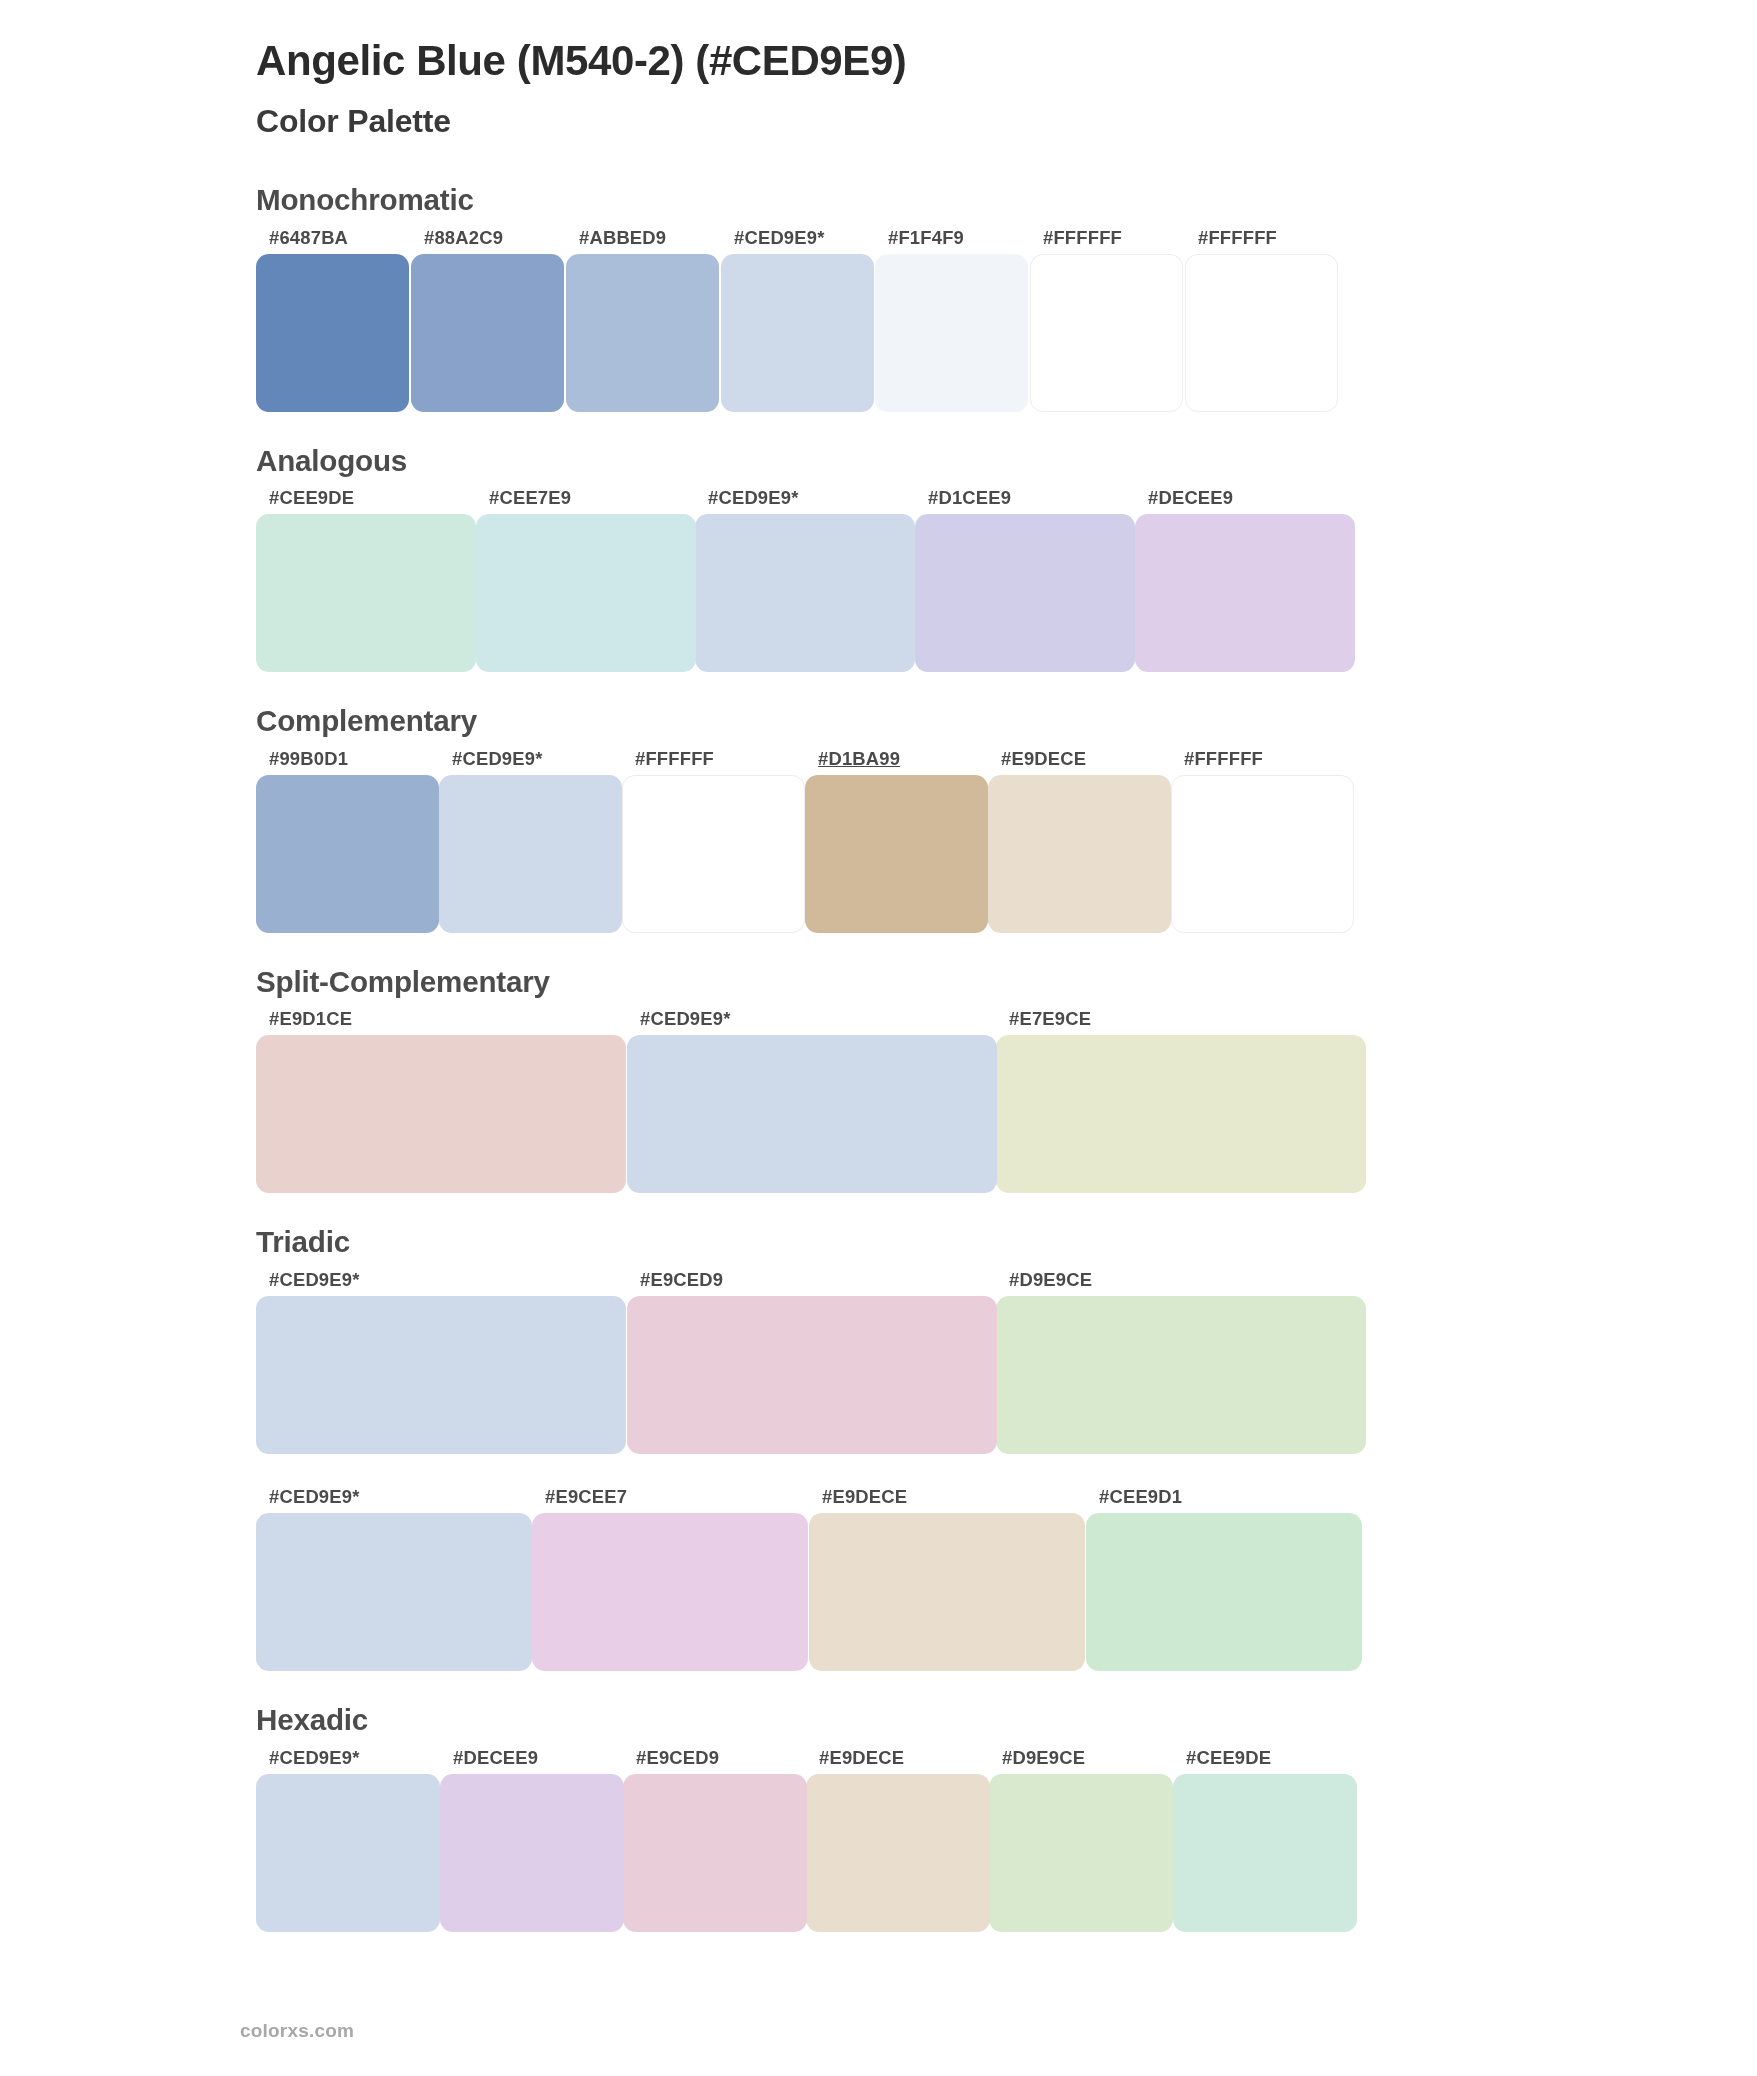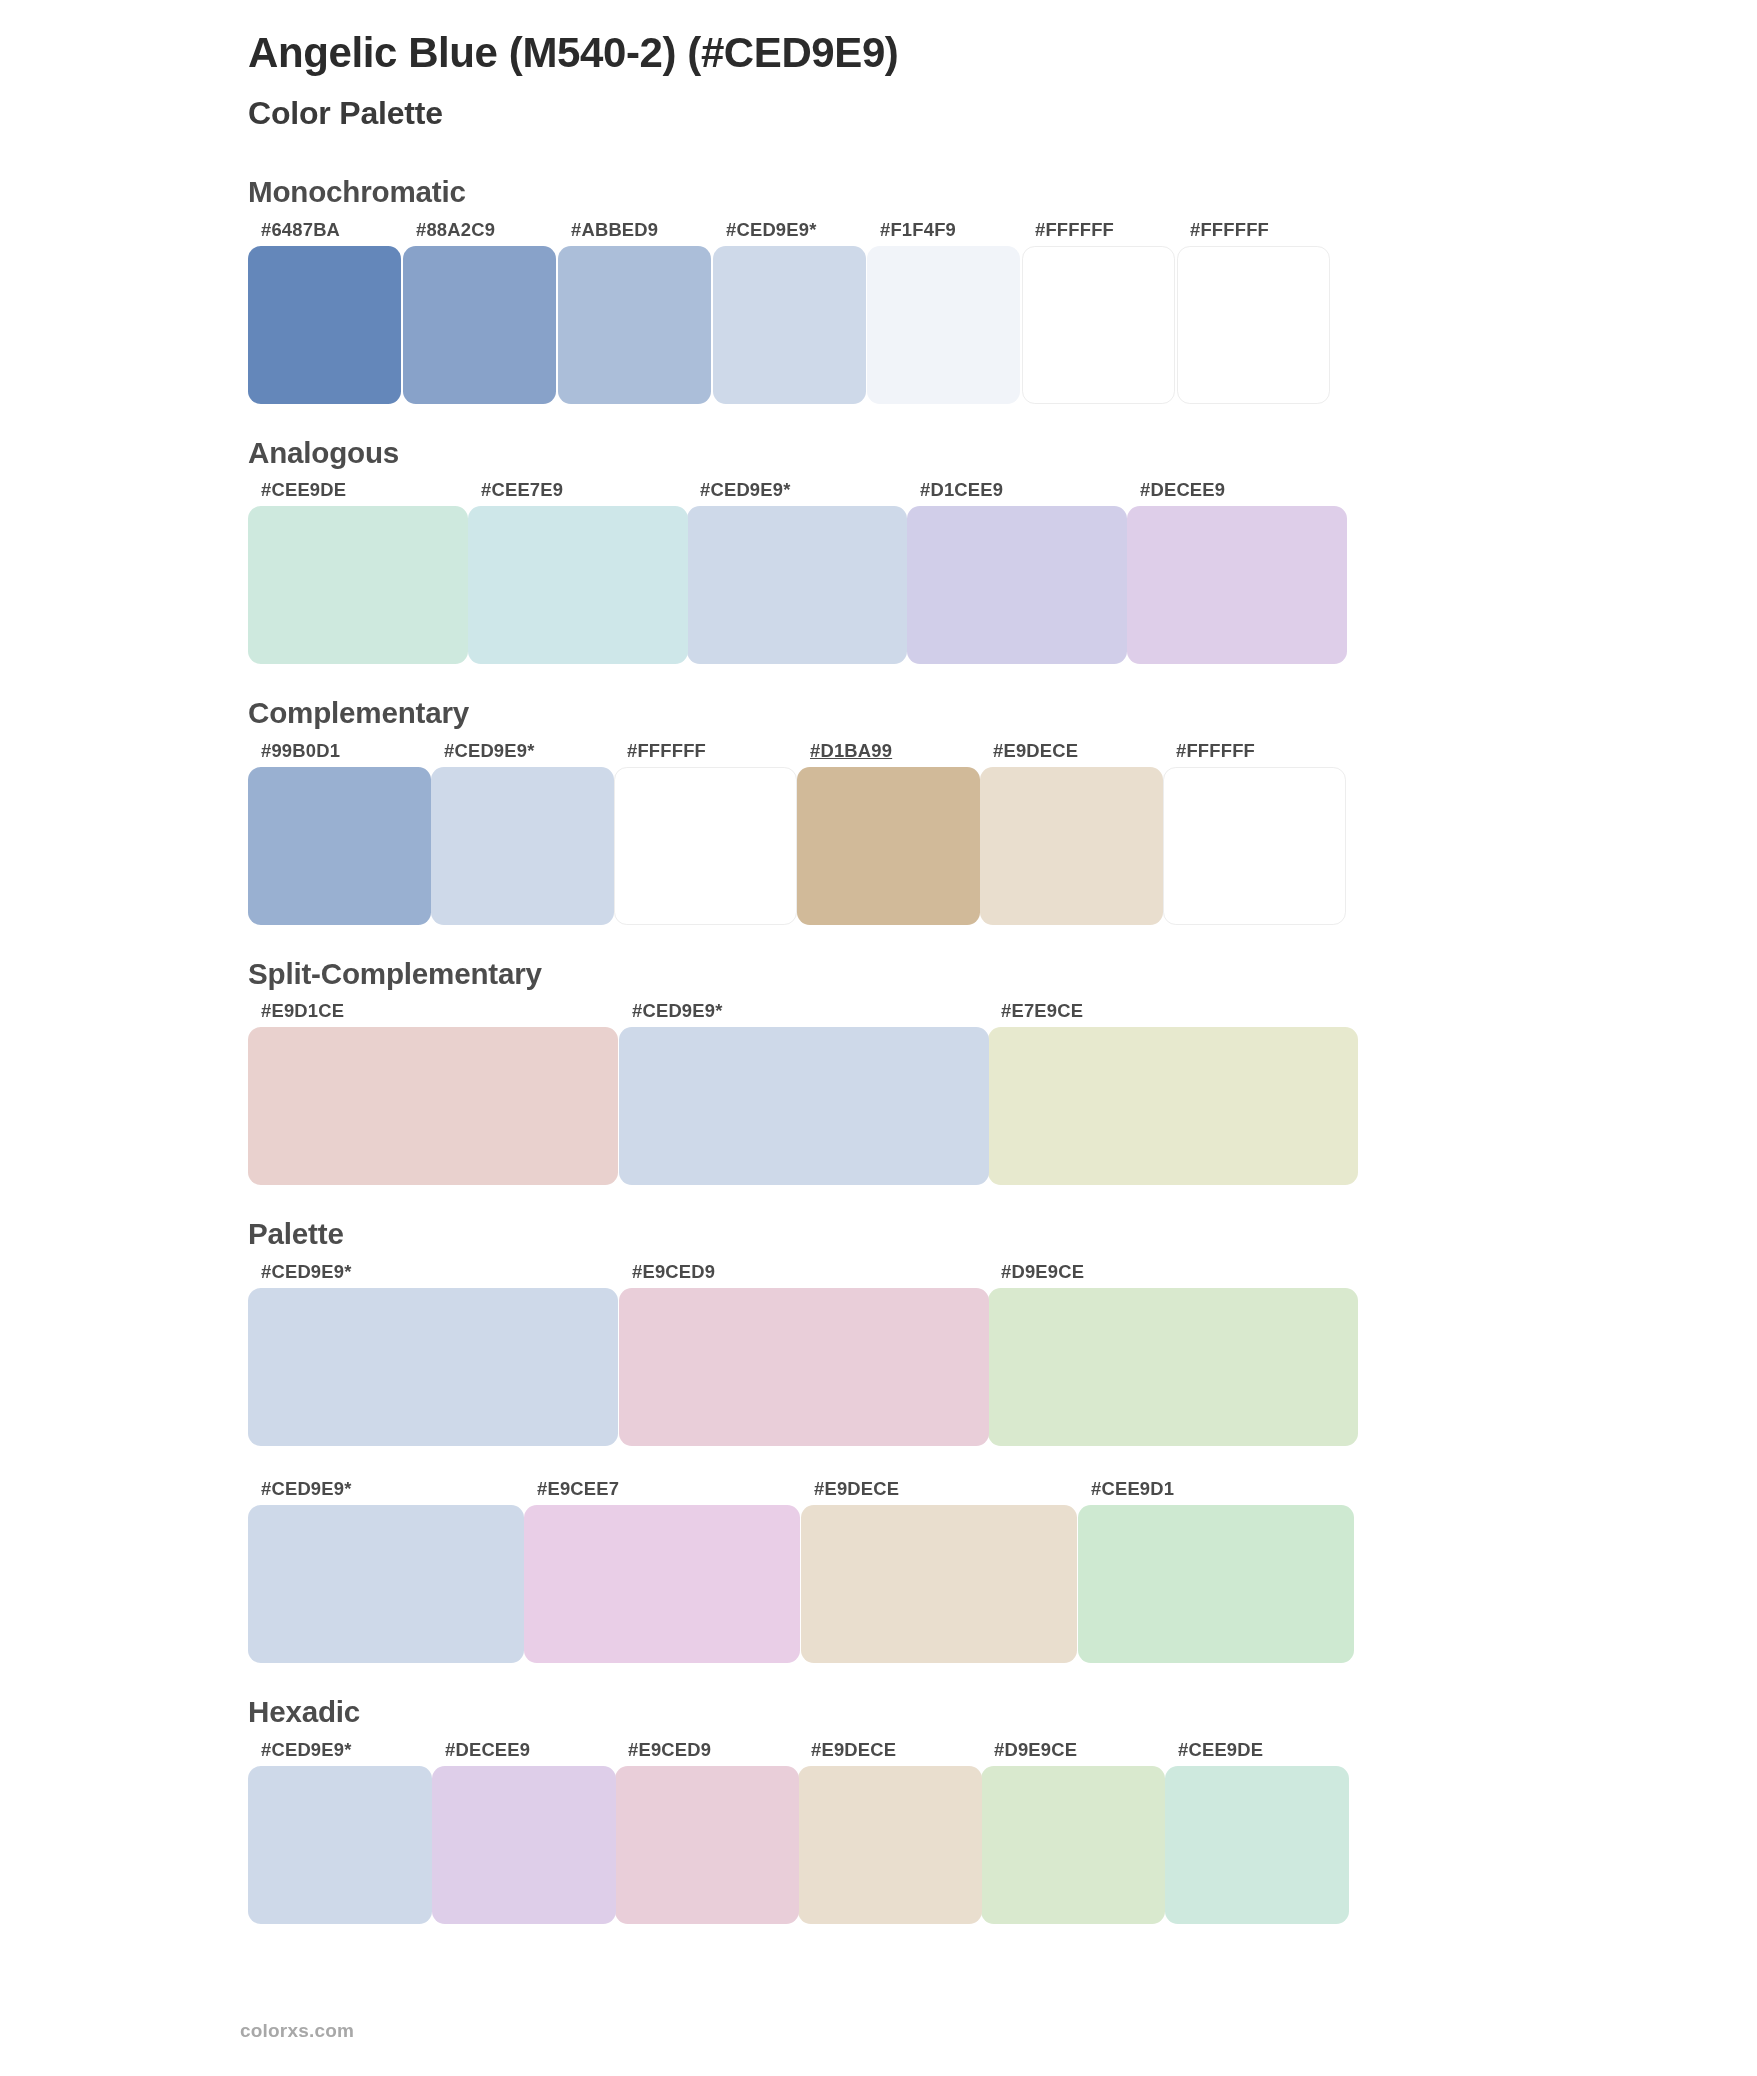--- a/index.html
+++ b/index.html
@@ -12,21 +12,21 @@
     height: 2077px;
     font-family: "Liberation Sans", sans-serif;
     -webkit-font-smoothing: antialiased;
     overflow: hidden;
   }
   .page {
     position: relative;
     width: 1757px;
     height: 2077px;
     box-sizing: border-box;
-    padding: 8px;
+    padding: 16px;
   }
   .header {
     padding: 21px 0 0 240px;
   }
   .title {
     font-size: 42px;
     font-weight: bold;
     color: #2b2b2b;
     letter-spacing: -0.4px;
     line-height: 1.12;
@@ -174,21 +174,21 @@
           <span class="swatch-label" style="left: 371px;">#CED9E9*</span>
           <span class="swatch-label" style="left: 740px;">#E7E9CE</span>
         </div>
         <div class="swatch-row" style="width: 1110px;">
           <div class="swatch" title="#E9D1CE" style="left: 0px; width: 370px; background: rgb(233, 209, 206); z-index: 3;"></div>
           <div class="swatch" title="#CED9E9*" style="left: 371px; width: 370px; background: rgb(206, 217, 233); z-index: 2;"></div>
           <div class="swatch" title="#E7E9CE" style="left: 740px; width: 370px; background: rgb(231, 233, 206); z-index: 1;"></div>
         </div>
       </div>
       <div class="section" style="margin-bottom: 32px;">
-        <div class="section-heading">Palette</div>
+        <div class="section-heading">Triadic</div>
         <div class="labels">
           <span class="swatch-label" style="left: 0px;">#CED9E9*</span>
           <span class="swatch-label" style="left: 371px;">#E9CED9</span>
           <span class="swatch-label" style="left: 740px;">#D9E9CE</span>
         </div>
         <div class="swatch-row" style="width: 1110px;">
           <div class="swatch" title="#CED9E9*" style="left: 0px; width: 370px; background: rgb(206, 217, 233); z-index: 3;"></div>
           <div class="swatch" title="#E9CED9" style="left: 371px; width: 370px; background: rgb(233, 206, 217); z-index: 2;"></div>
           <div class="swatch" title="#D9E9CE" style="left: 740px; width: 370px; background: rgb(217, 233, 206); z-index: 1;"></div>
         </div>

